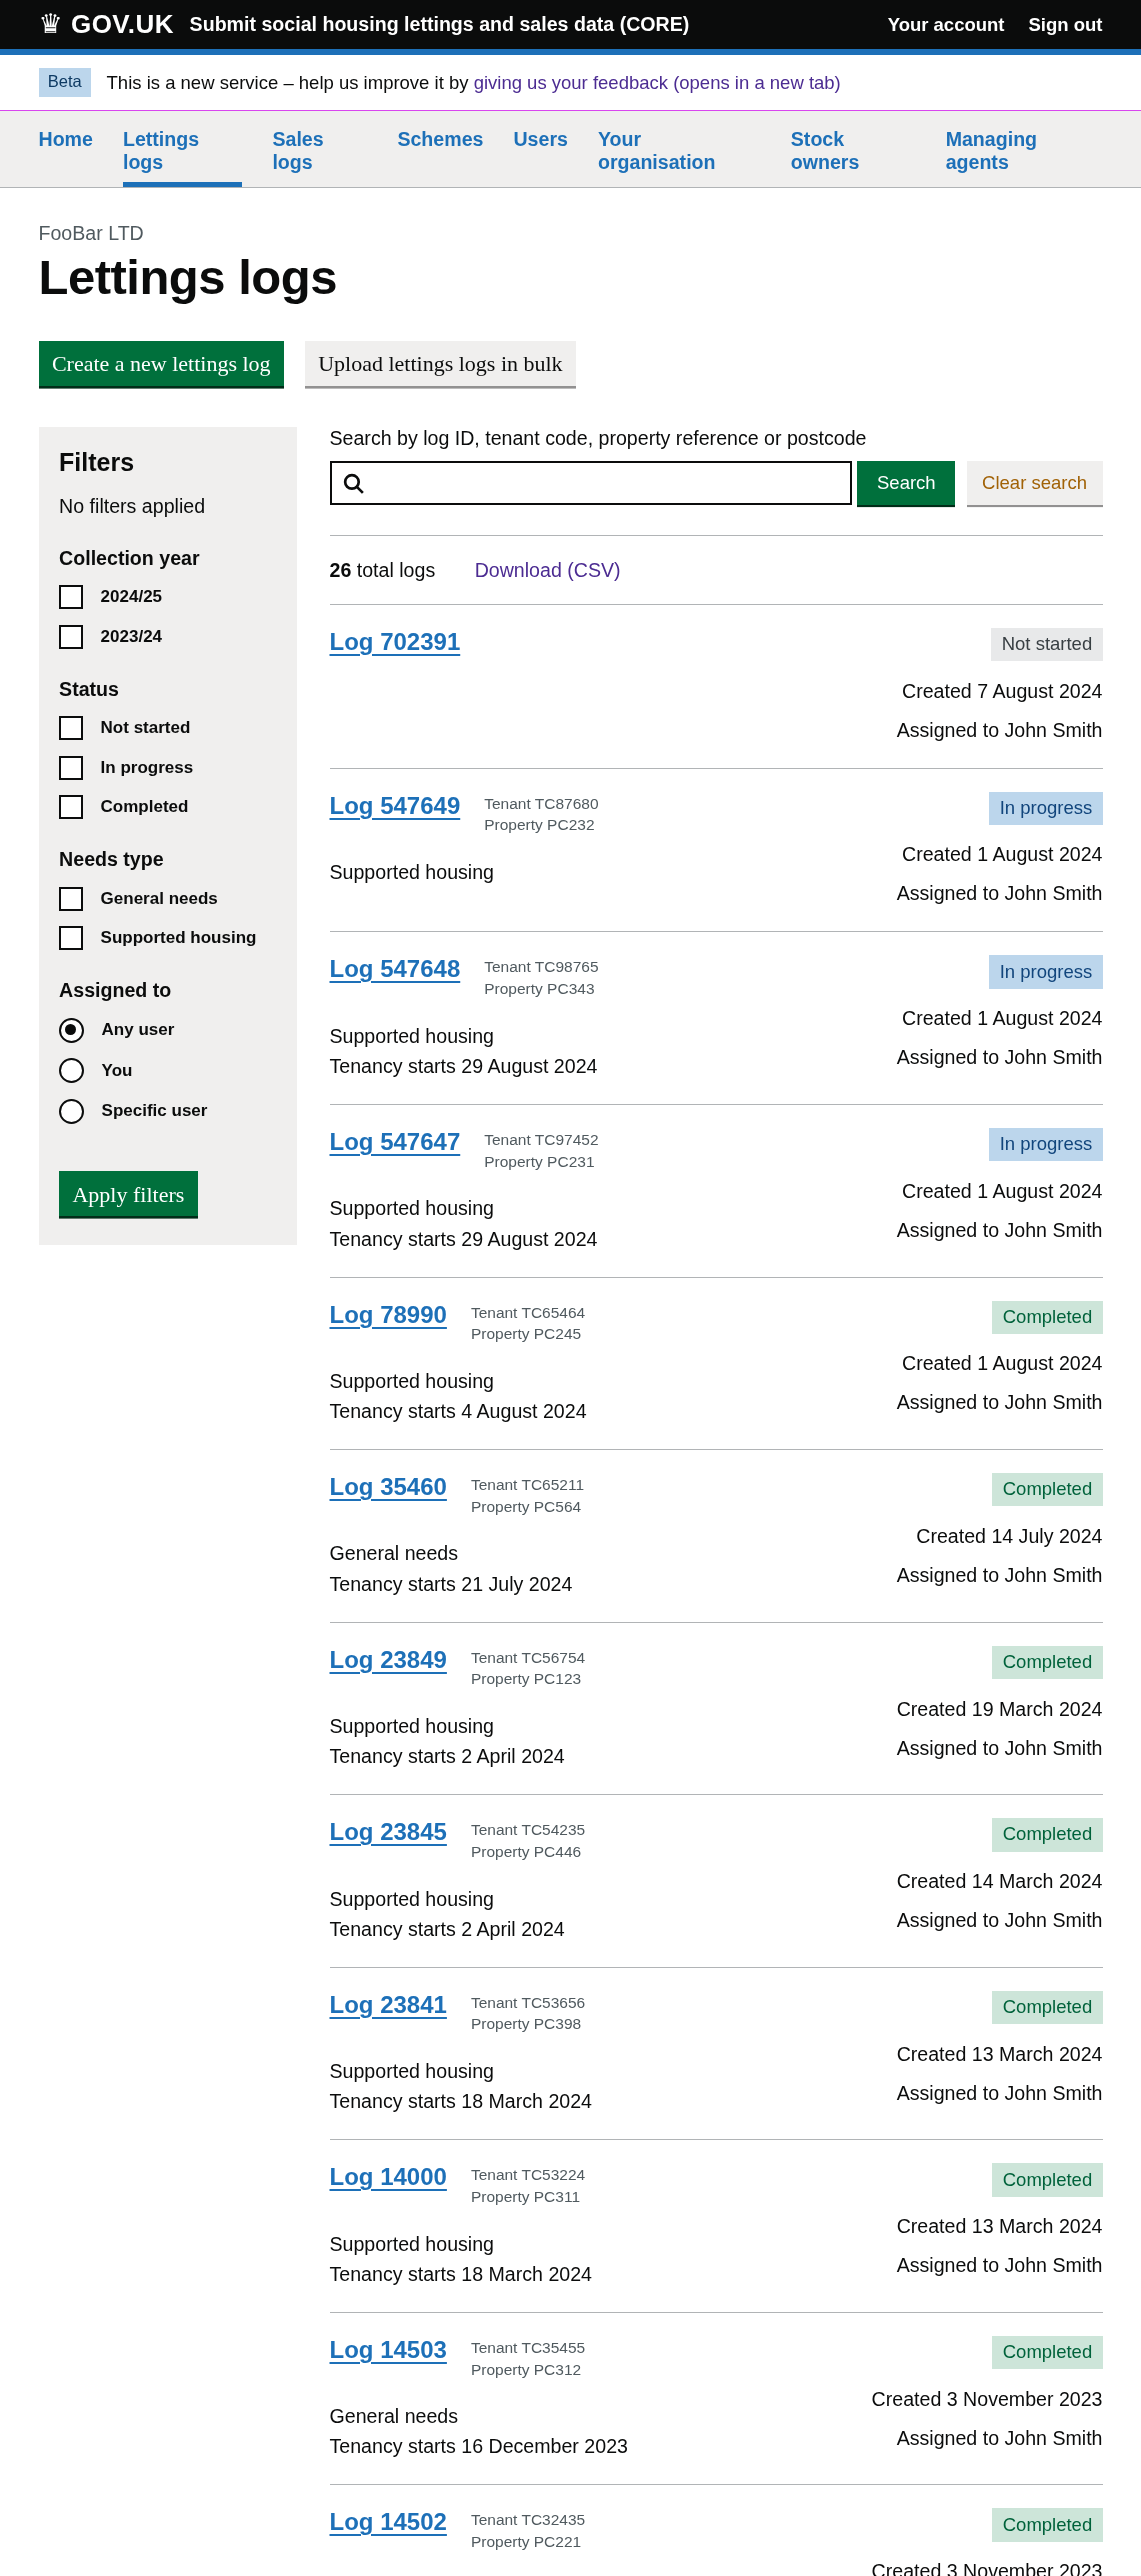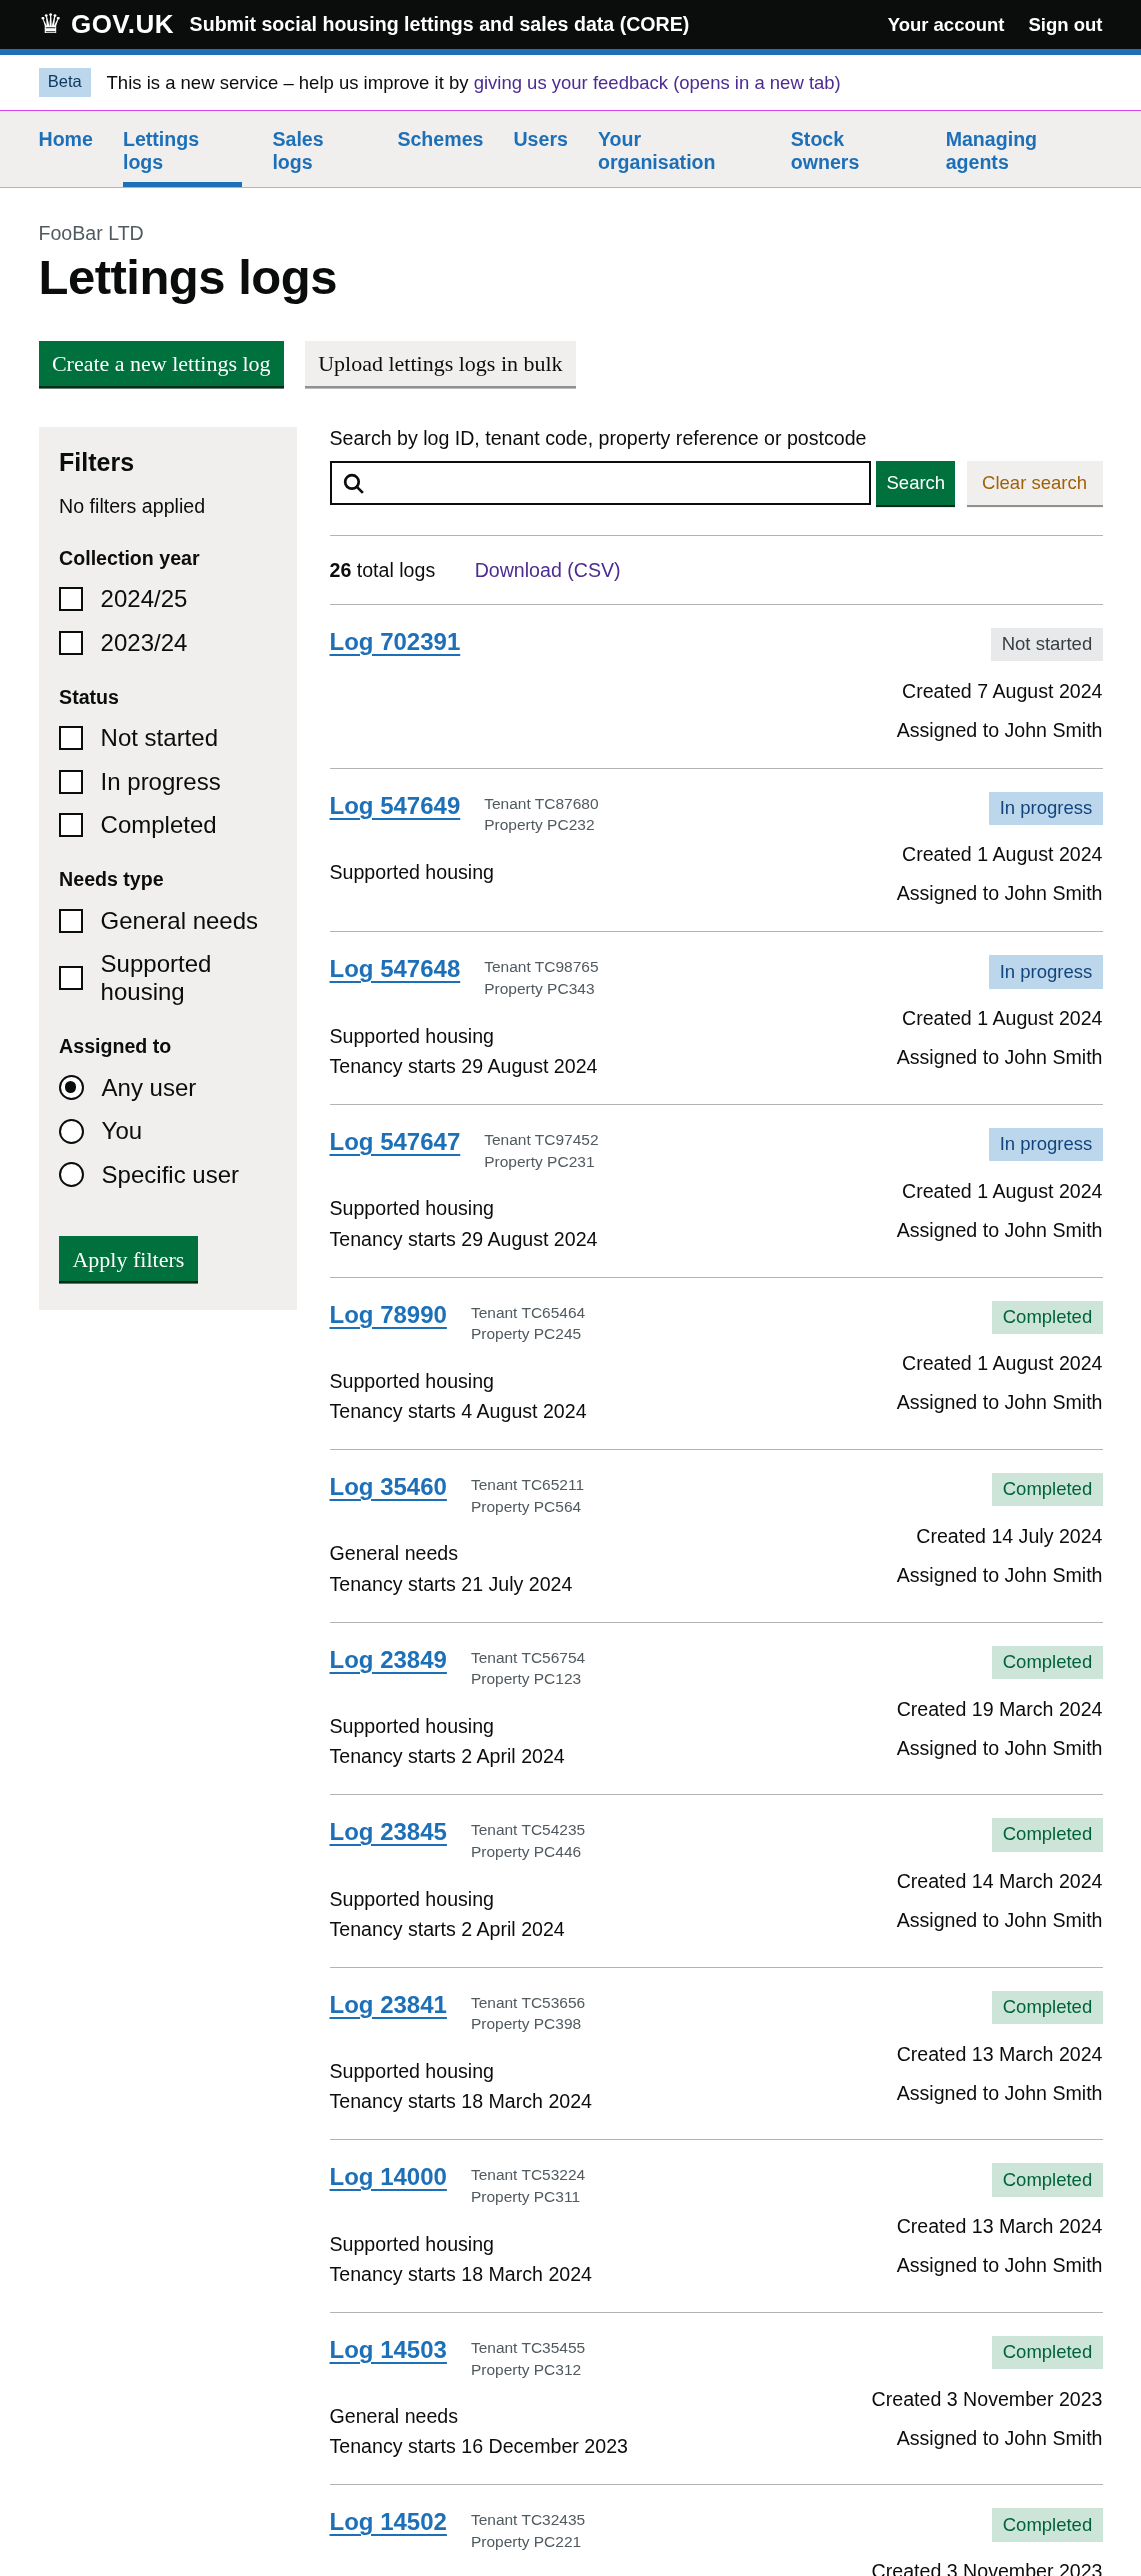--- a/index.html
+++ b/index.html
@@ -65,34 +65,34 @@
     border: 2.6px solid #0b0c0c; flex: 0 0 auto;
   }
   .radio-circle {
     width: 25px; height: 25px; background: #fff; border-radius: 50%;
     border: 2.6px solid #0b0c0c; flex: 0 0 auto; position: relative;
   }
   .radio-circle.checked::after {
     content: ""; position: absolute; left: 4.1px; top: 4.1px;
     width: 11.3px; height: 11.3px; border-radius: 50%; background: #0b0c0c;
   }
-  .option-label { font-size: 24px; }
+  .option-label { font-size: 17px; font-weight: bold; }
   .apply-btn { margin-top: 32px; }
 
   
   .search-label { font-size: 19.6px; }
   .search-row { display: flex; margin-top: 11.3px; }
   .search-box { position: relative; flex: 1; }
   .search-input {
     width: 100%; height: 44px; border: 2.1px solid #0b0c0c;
     font-size: 18.5px; font-family: inherit; padding: 0 10.3px 0 47px; outline: none;
   }
   .search-icon-svg { position: absolute; left: 11.3px; top: 9.8px; }
   .search-go {
-    height: 44px; width: 79px; font-size: 18.5px; background: #00703c; color: #fff;
+    height: 44px; width: 98px; font-size: 18.5px; background: #00703c; color: #fff;
     border: none; font-family: inherit; margin-left: 5.2px; cursor: pointer;
     box-shadow: 0 2.1px 0 #002d18;
   }
   .search-clear {
     height: 44px; font-size: 18.5px; background: #f0efee; color: #a16207;
     border: none; font-family: inherit; margin-left: 11.3px; padding: 0 15.5px; cursor: pointer;
     box-shadow: 0 2.1px 0 #929191;
   }
 
   .section-divider { border: none; border-top: 1px solid #b1b4b6; margin-top: 30px; }

